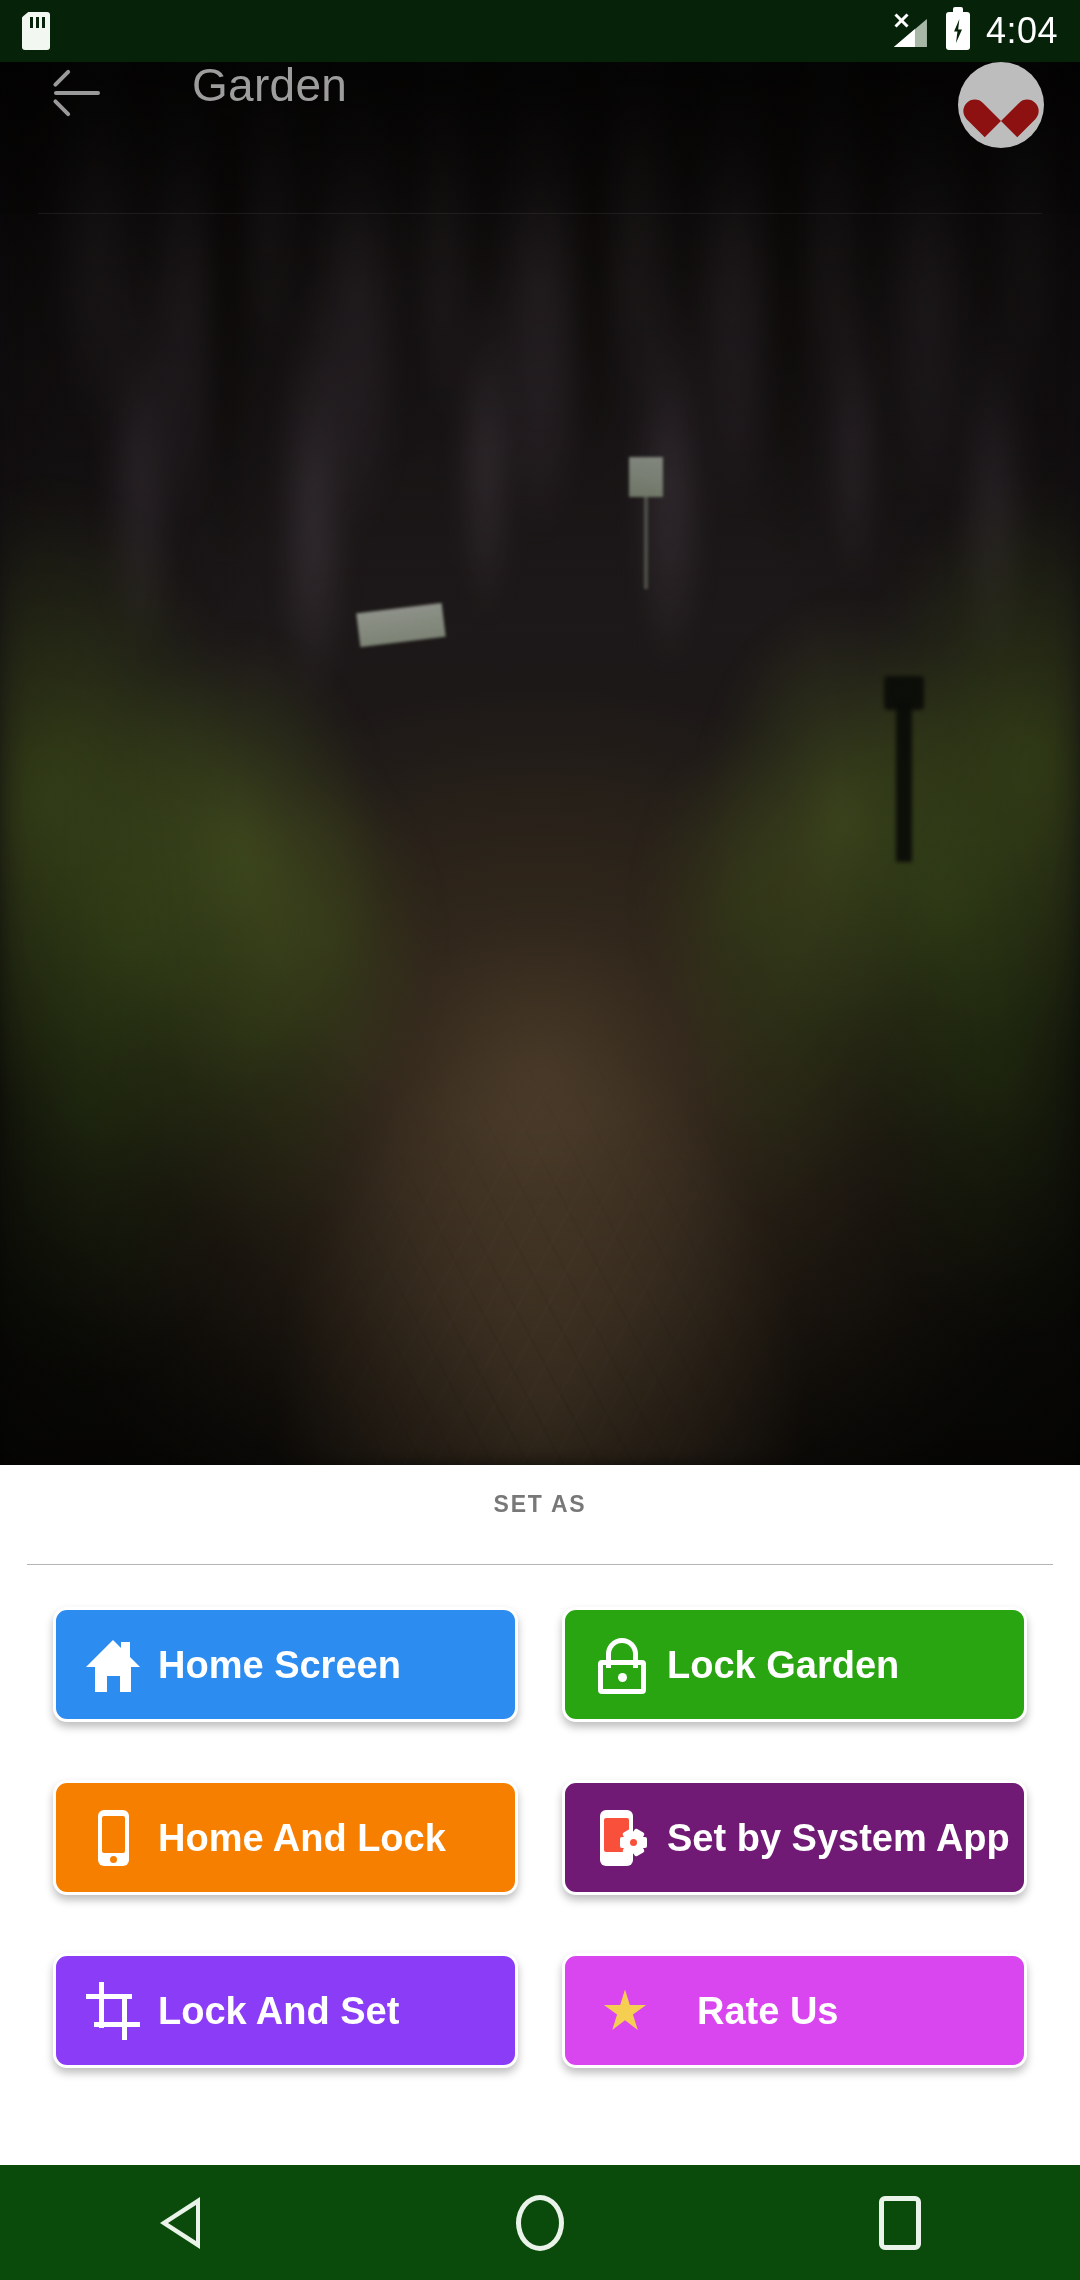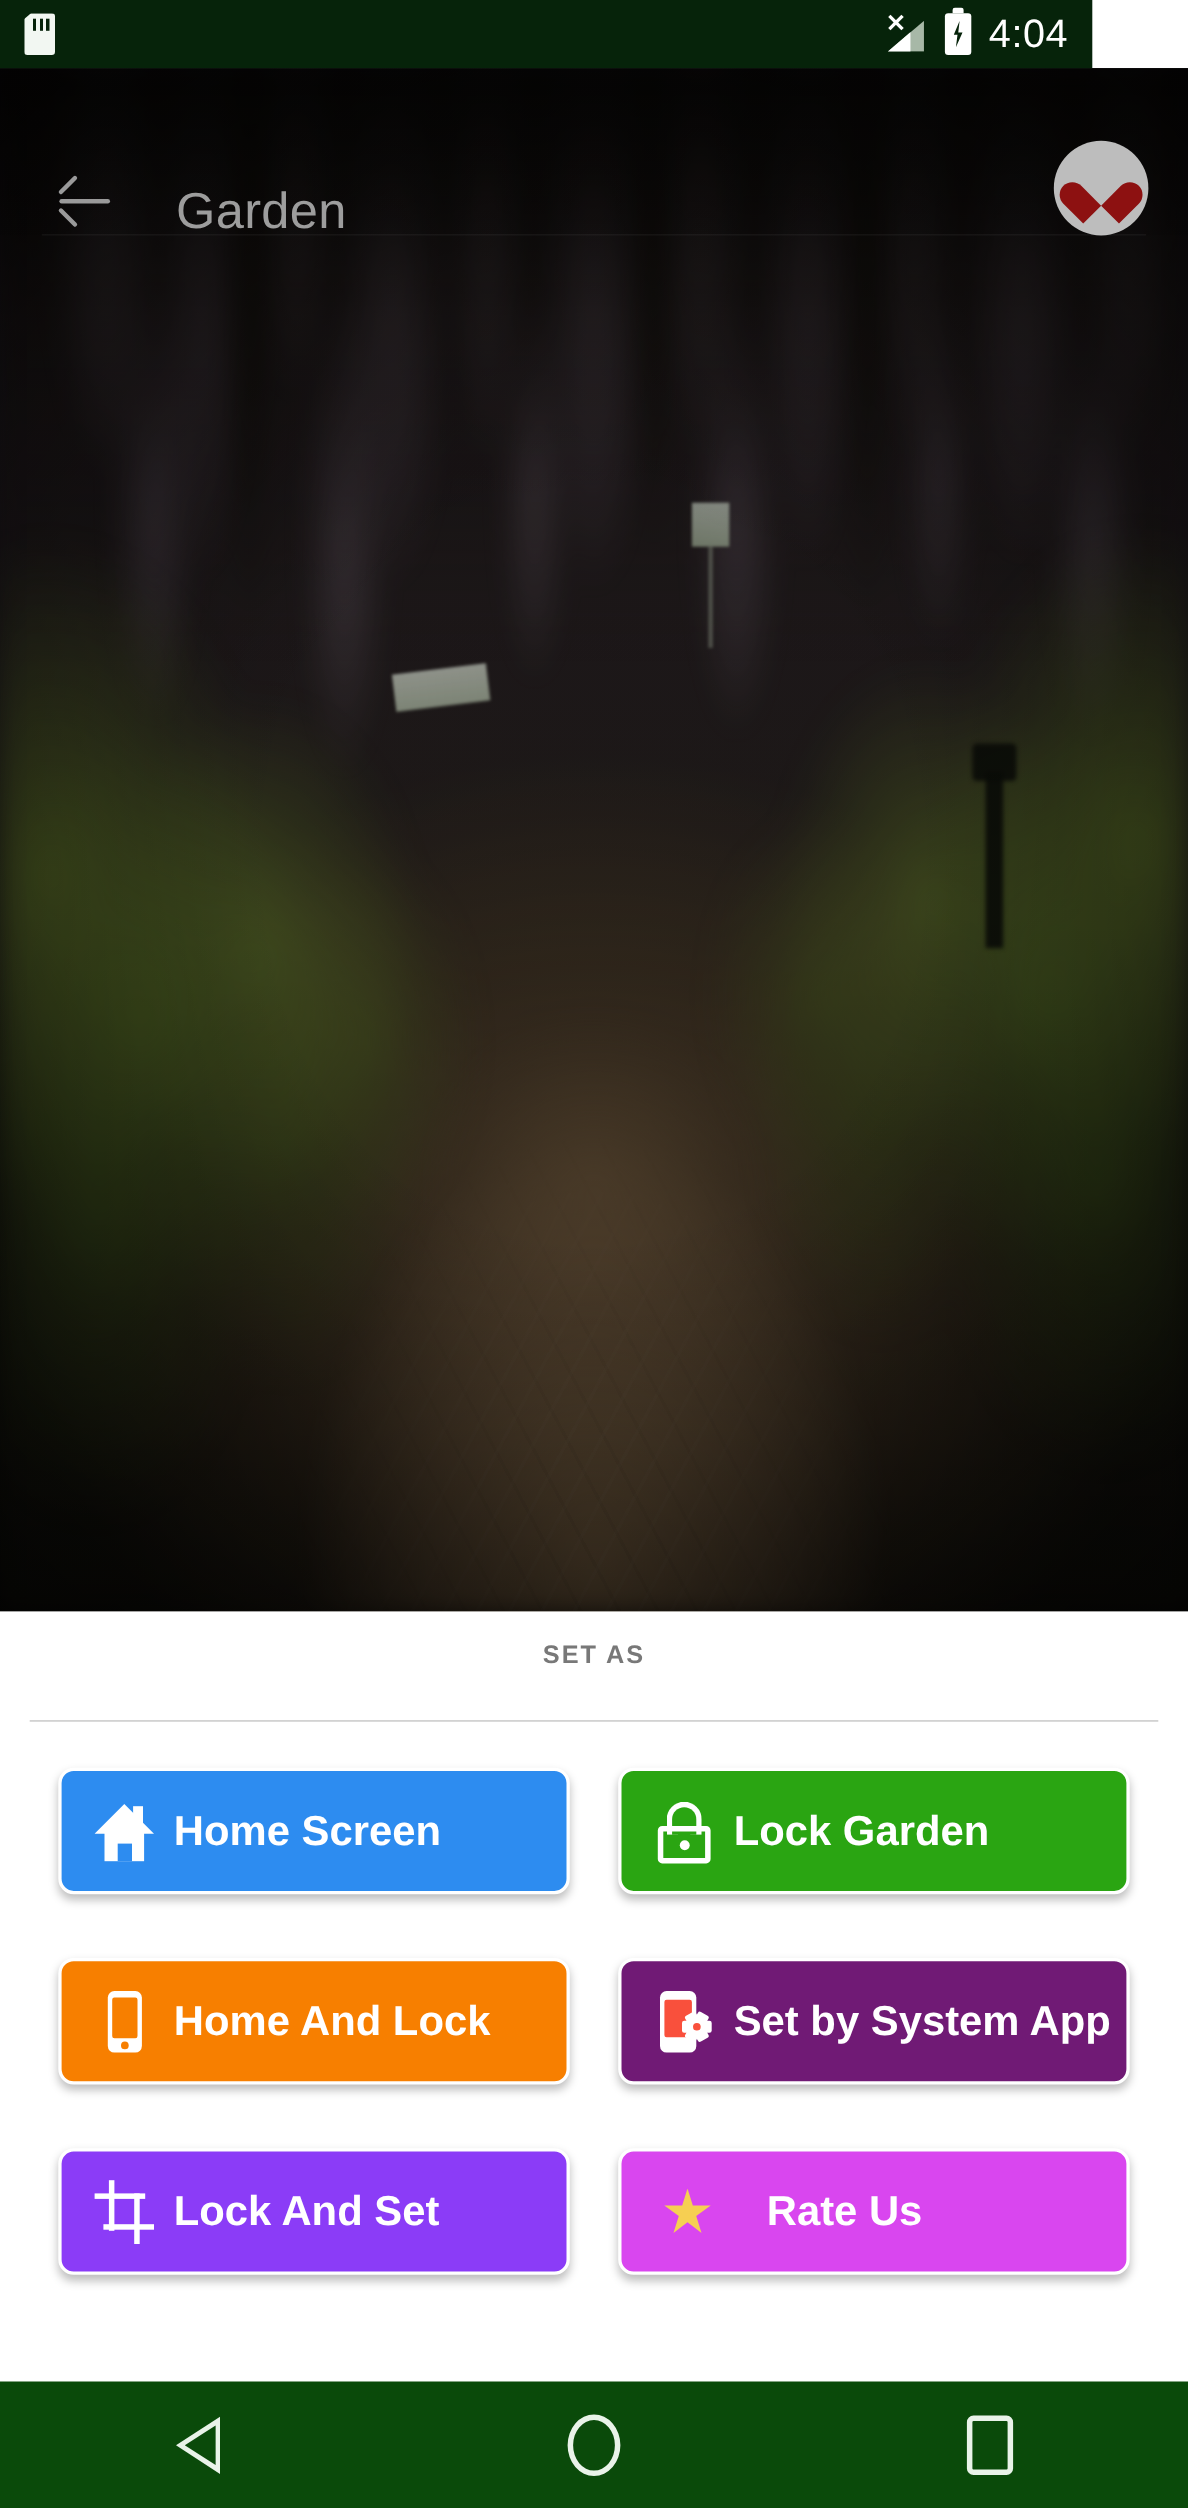--- a/index.html
+++ b/index.html
@@ -15,21 +15,21 @@
     width: 1080px;
     height: 2280px;
     overflow: hidden;
     background: #ffffff;
   }
 
   
   #status-bar {
     position: absolute;
     left: 0; top: 0;
-    width: 993px;
+    width: 1080px;
     height: 62px;
     background: #06230a;
     z-index: 40;
     display: flex;
     align-items: center;
     justify-content: space-between;
     padding: 0 22px;
     box-sizing: border-box;
   }
   .sb-left { display: flex; align-items: center; }
@@ -241,24 +241,25 @@
   }
 
   
   #app-bar {
     position: absolute;
     left: 0; top: 62px;
     width: 1080px;
     height: 152px;
     z-index: 20;
     display: flex;
-    align-items: flex-end;
+    align-items: flex-start;
     padding: 0 36px 0 46px;
     box-sizing: border-box;
     background: linear-gradient(to bottom, rgba(0,0,0,0.28), rgba(0,0,0,0.10));
+    gap: 32px;
   }
   #app-bar::after {
     content: "";
     position: absolute;
     left: 38px; right: 38px; bottom: 0;
     height: 1px;
     background: rgba(255,255,255,0.07);
   }
   .back-arrow {
     width: 62px; height: 62px;

